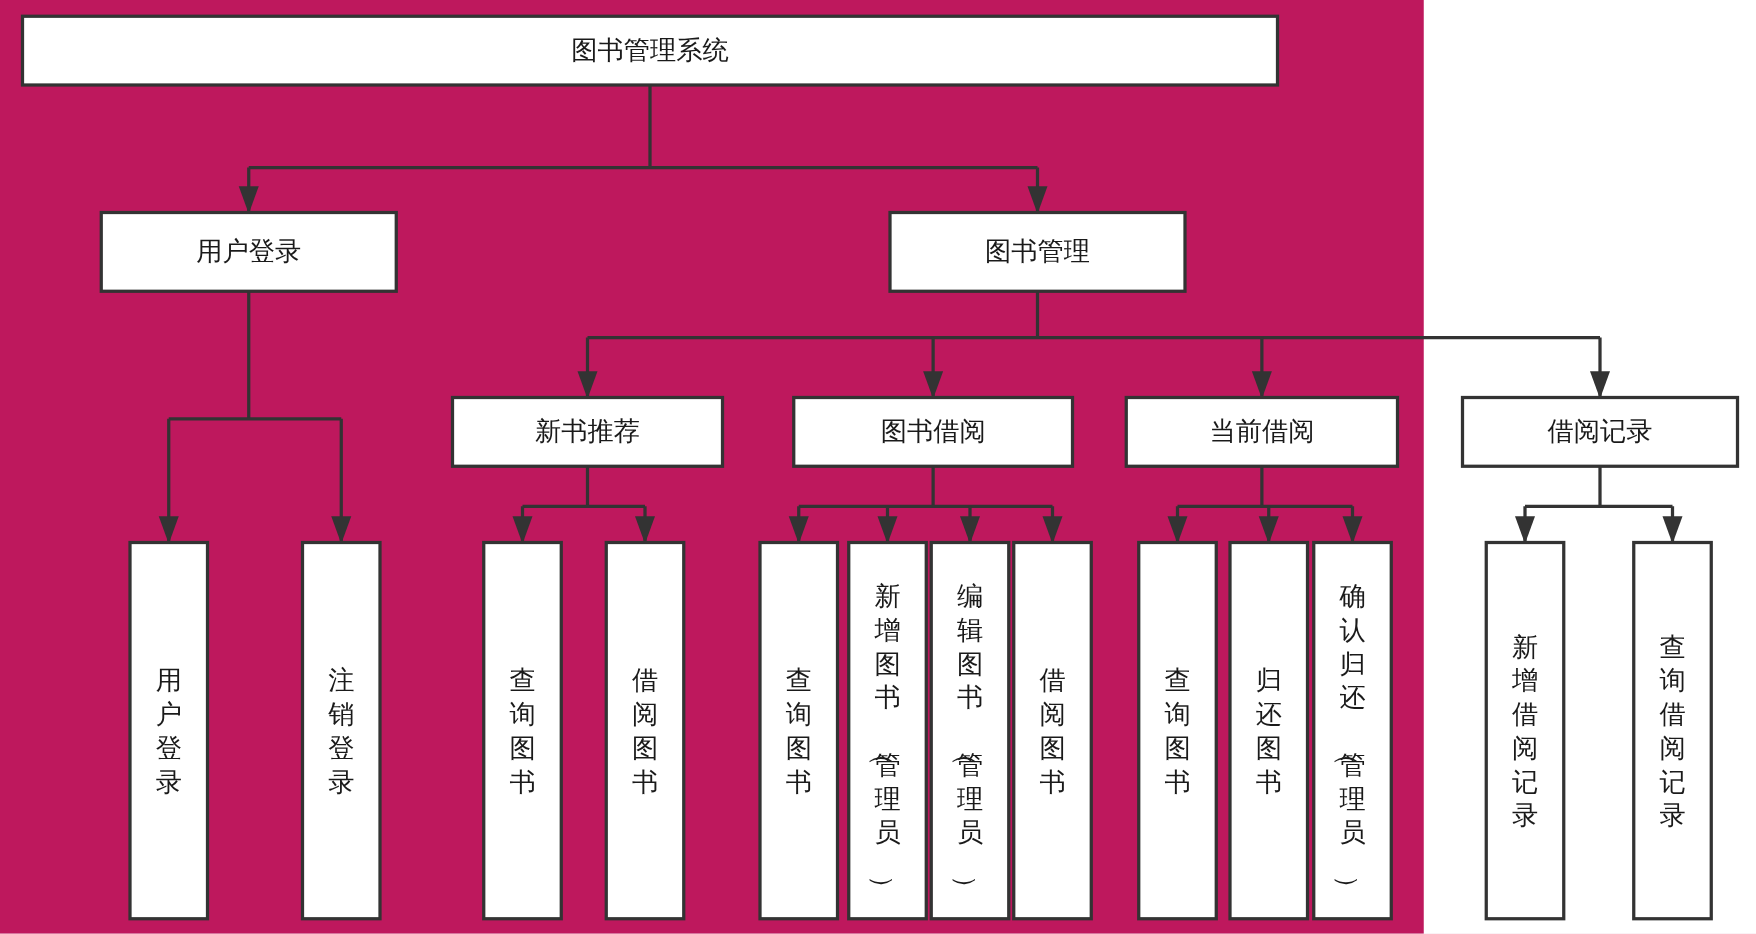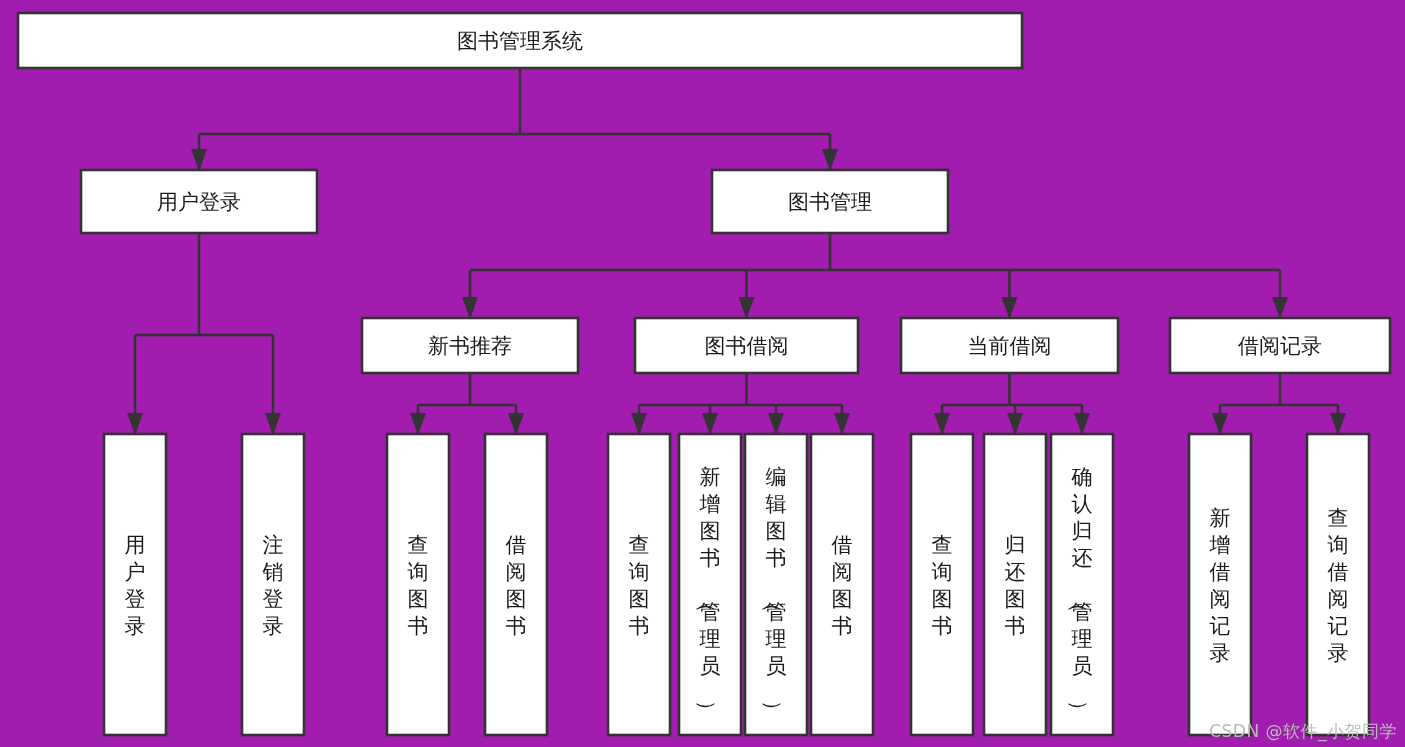--- a/index.html
+++ b/index.html
@@ -9,23 +9,23 @@
     background: #ffffff;
   }
   body {
     width: 1405px;
     height: 747px;
     overflow: hidden;
     font-family: "DejaVu Sans", "Liberation Sans", sans-serif;
   }
   #diagram-root {
     position: relative;
-    width: 1405px;
+    width: 1139px;
     height: 747px;
-    background: #a21caf;
+    background: #be185d;
   }
   svg.flow {
     position: absolute;
     left: 0;
     top: 0;
     width: 1405px;
     height: 747px;
     display: block;
   }
   .node-box {
@@ -203,14 +203,13 @@
         <g>
           <rect x="1189" y="434" width="62" height="301" class="node-box"></rect>
           <text x="1220" y="524.56" class="node-label-v"><tspan x="1220" dy="0">新</tspan><tspan x="1220" dy="27">增</tspan><tspan x="1220" dy="27">借</tspan><tspan x="1220" dy="27">阅</tspan><tspan x="1220" dy="27">记</tspan><tspan x="1220" dy="27">录</tspan></text>
         </g>
         <g>
           <rect x="1307" y="434" width="62" height="301" class="node-box"></rect>
           <text x="1338" y="524.56" class="node-label-v"><tspan x="1338" dy="0">查</tspan><tspan x="1338" dy="27">询</tspan><tspan x="1338" dy="27">借</tspan><tspan x="1338" dy="27">阅</tspan><tspan x="1338" dy="27">记</tspan><tspan x="1338" dy="27">录</tspan></text>
         </g>
       </g>
   </svg>
-  <div class="watermark">CSDN @软件_小贺同学</div>
 </div>
 
 </body></html>

